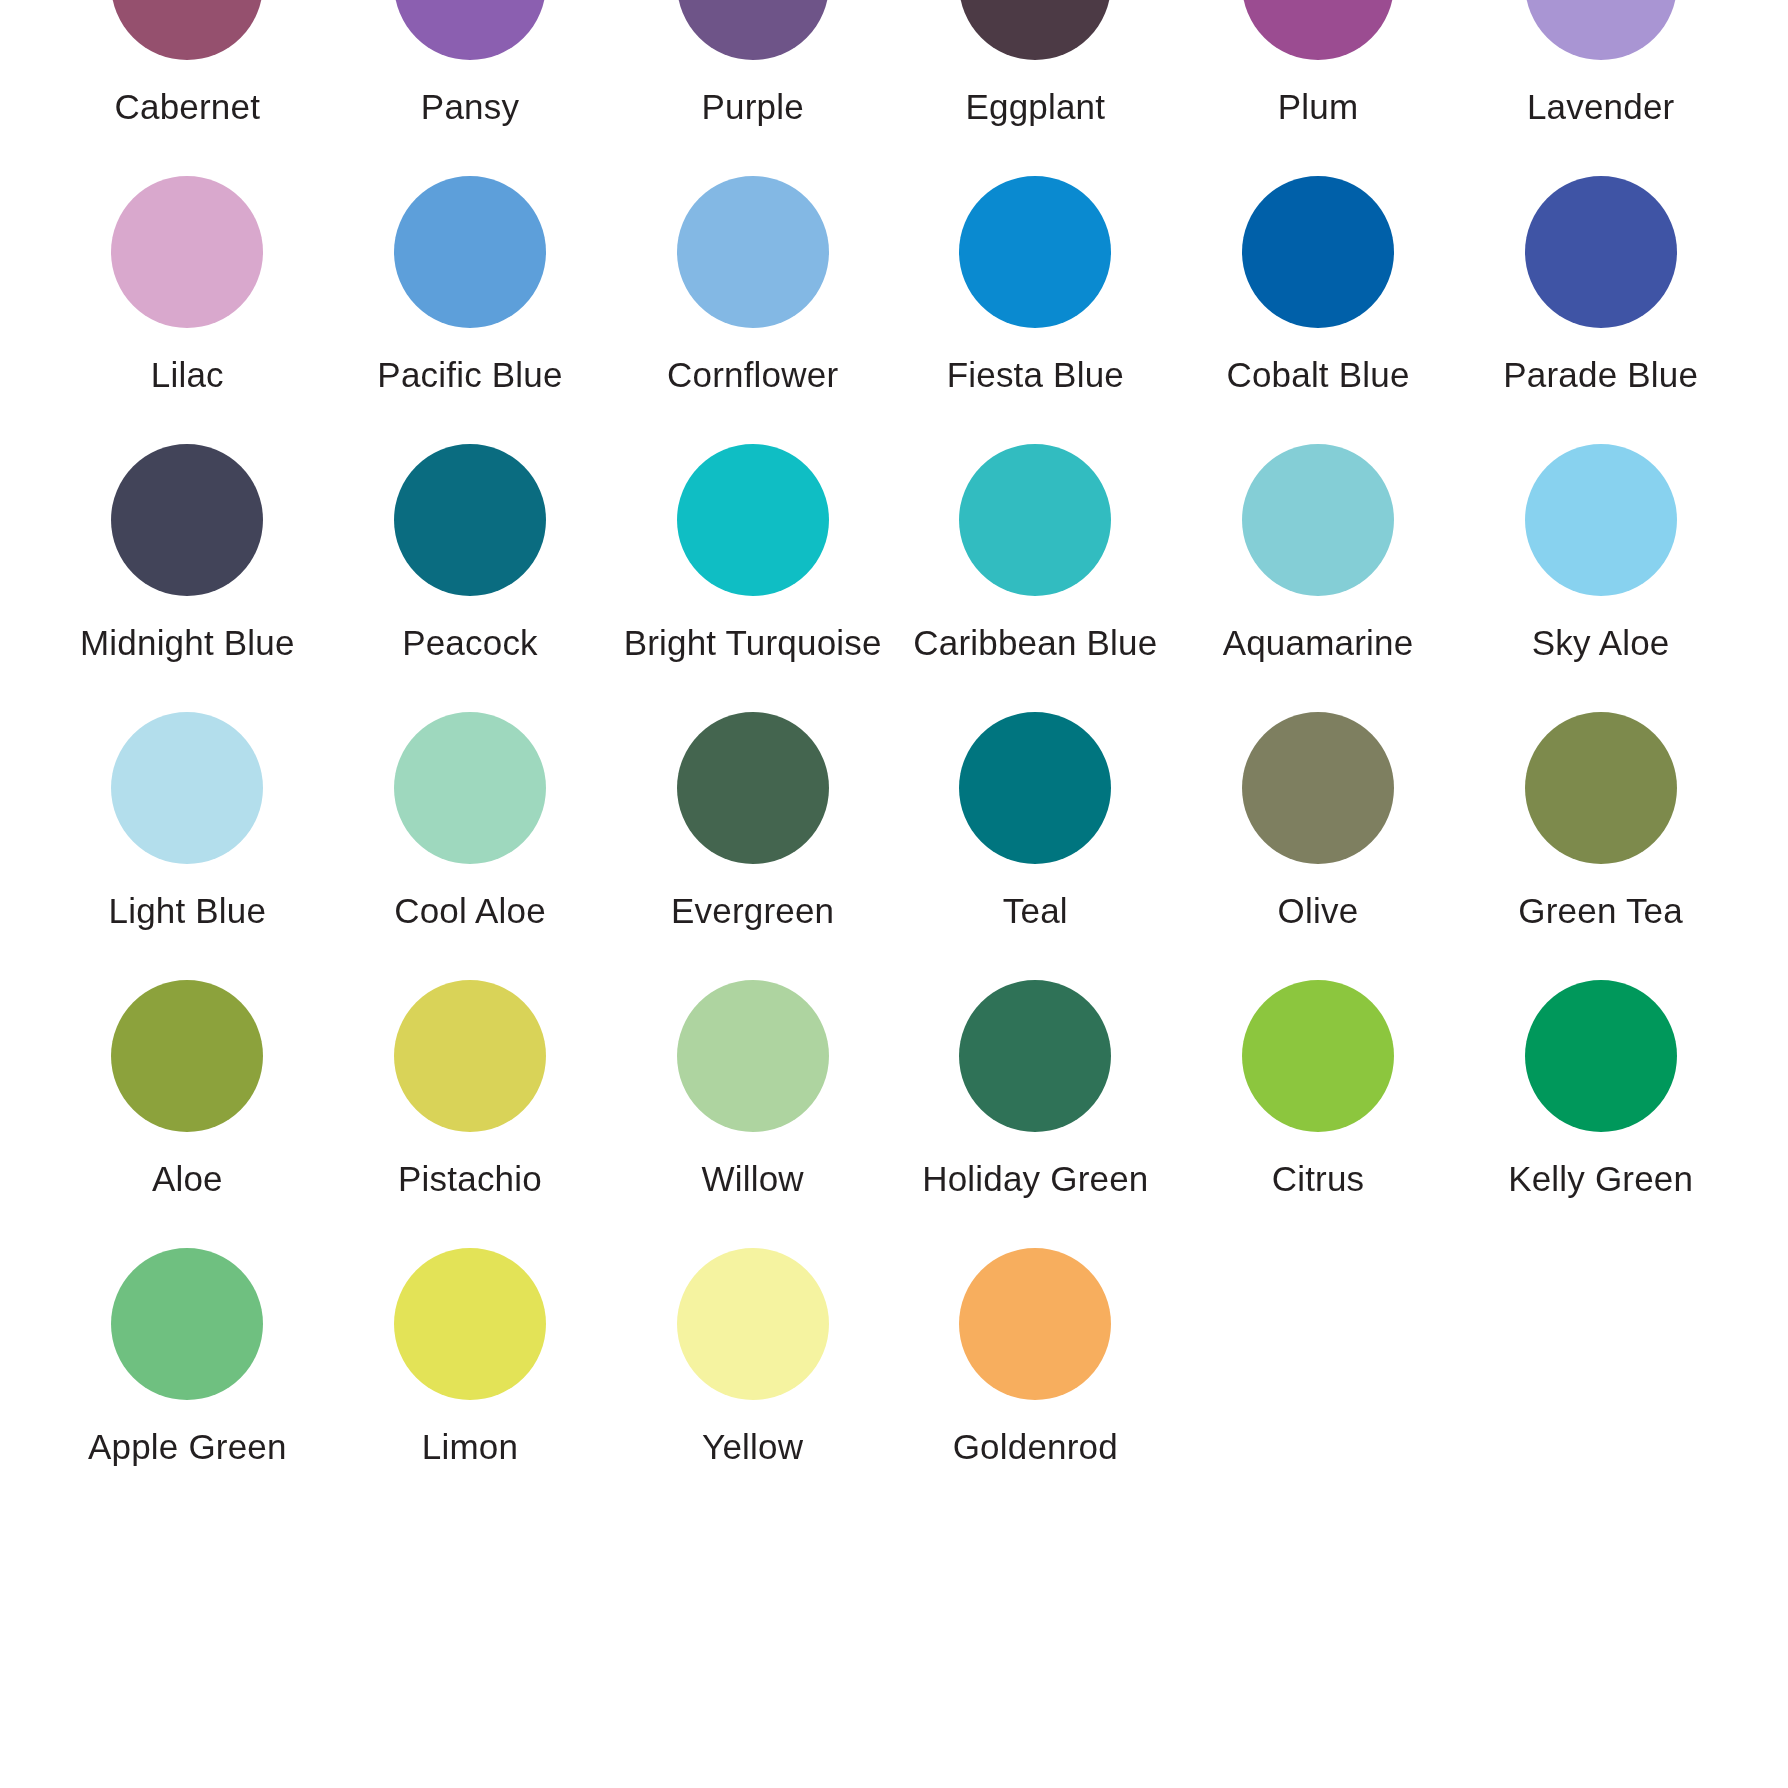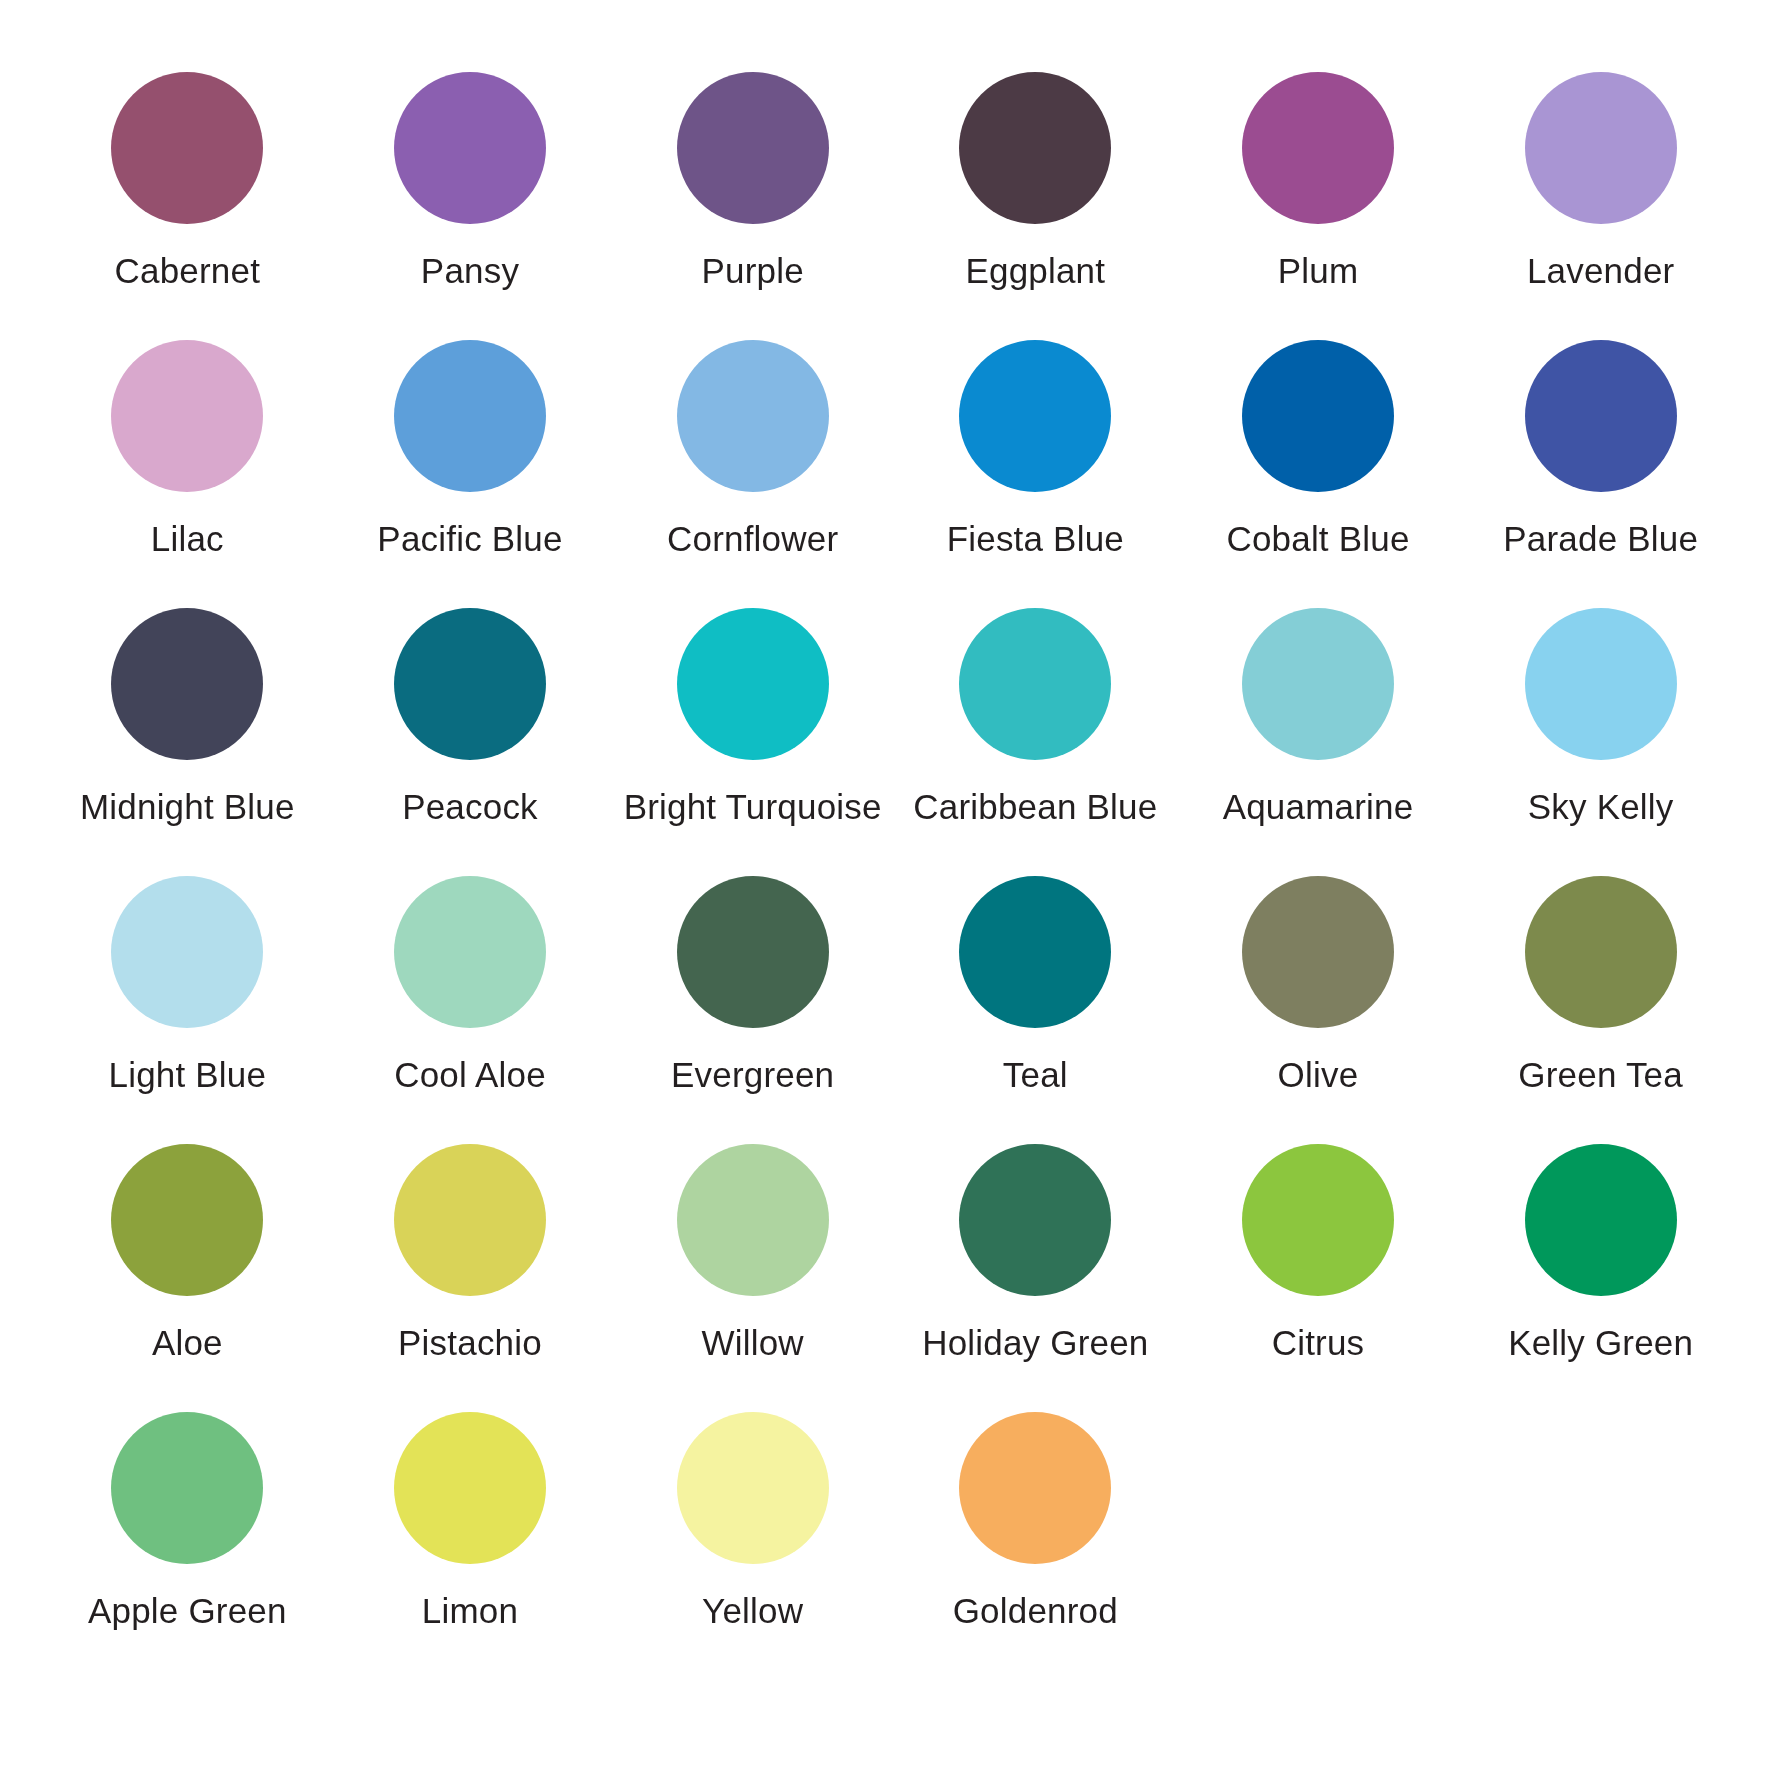--- a/index.html
+++ b/index.html
@@ -16,20 +16,21 @@
     overflow: hidden;
   }
   #palette-page {
     box-sizing: border-box;
     width: 1788px;
     height: 1516px;
     background: #ffffff;
     padding: 72px 46px 0 46px;
     display: flex;
     flex-direction: column;
+    justify-content: flex-end;
   }
   .swatch-grid {
     display: grid;
     grid-template-columns: repeat(6, 1fr);
     grid-auto-rows: 268px;
     column-gap: 0px;
     row-gap: 0px;
   }
   .swatch-cell {
     display: flex;
@@ -123,21 +124,21 @@
       <div class="swatch-cell">
         <span class="swatch-dot" style="background-color: rgb(50, 188, 192);"></span>
         <div class="swatch-label">Caribbean Blue</div>
       </div>
       <div class="swatch-cell">
         <span class="swatch-dot" style="background-color: rgb(132, 206, 214);"></span>
         <div class="swatch-label">Aquamarine</div>
       </div>
       <div class="swatch-cell">
         <span class="swatch-dot" style="background-color: rgb(136, 210, 239);"></span>
-        <div class="swatch-label">Sky Kelly</div>
+        <div class="swatch-label">Sky Aloe</div>
       </div>
       <div class="swatch-cell">
         <span class="swatch-dot" style="background-color: rgb(179, 222, 236);"></span>
         <div class="swatch-label">Light Blue</div>
       </div>
       <div class="swatch-cell">
         <span class="swatch-dot" style="background-color: rgb(158, 216, 190);"></span>
         <div class="swatch-label">Cool Aloe</div>
       </div>
       <div class="swatch-cell">

